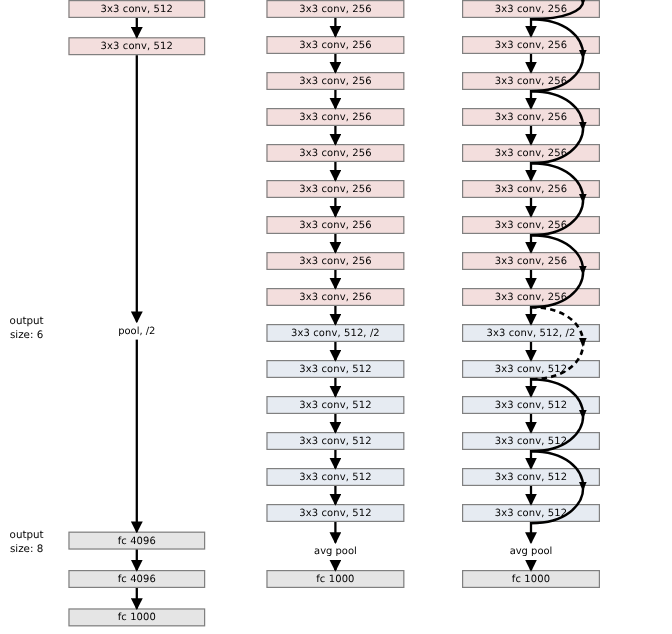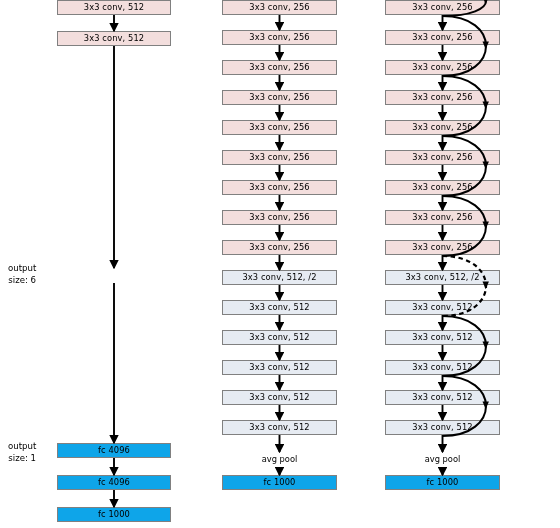--- a/index.html
+++ b/index.html
@@ -13,39 +13,40 @@
   .node{
     position:absolute;box-sizing:border-box;
     height:15px;line-height:13px;
     border:1px solid #808080;
     font-size:8.3px;text-align:center;
     white-space:nowrap;
     letter-spacing:0.1px;
   }
   .node.conv{background:#f3dedd;}
   .node.convb{background:#e6ebf2;}
-  .node.fc{background:#0ea5e9;}
+  .node.fc{background:#e5e5e5;}
 
   .plain{
     position:absolute;box-sizing:border-box;
     height:15px;line-height:15px;
     font-size:8.3px;text-align:center;white-space:nowrap;
   }
   .sidelabel{
     position:absolute;font-size:8.6px;line-height:12px;
     white-space:nowrap;text-align:center;
   }
   svg{position:absolute;left:0;top:0;width:560px;height:528px;pointer-events:none;}
 </style>
 </head>
 <body>
 
 <div id="diagram">
     <div class="node conv" style="left: 57px; width: 114px; top: 0px;">3x3 conv, 512</div>
     <div class="node conv" style="left: 57px; width: 114px; top: 31px;">3x3 conv, 512</div>
+    <div class="plain" style="left: 57px; width: 114px; top: 268px;">pool, /2</div>
     <div class="node fc" style="left: 57px; width: 114px; top: 443px;">fc 4096</div>
     <div class="node fc" style="left: 57px; width: 114px; top: 475px;">fc 4096</div>
     <div class="node fc" style="left: 57px; width: 114px; top: 507px;">fc 1000</div>
     <div class="node conv" style="left: 222px; width: 115px; top: 0px;">3x3 conv, 256</div>
     <div class="node conv" style="left: 222px; width: 115px; top: 30px;">3x3 conv, 256</div>
     <div class="node conv" style="left: 222px; width: 115px; top: 60px;">3x3 conv, 256</div>
     <div class="node conv" style="left: 222px; width: 115px; top: 90px;">3x3 conv, 256</div>
     <div class="node conv" style="left: 222px; width: 115px; top: 120px;">3x3 conv, 256</div>
     <div class="node conv" style="left: 222px; width: 115px; top: 150px;">3x3 conv, 256</div>
     <div class="node conv" style="left: 222px; width: 115px; top: 180px;">3x3 conv, 256</div>
@@ -141,15 +142,15 @@
       <path d="M 482.51 341.6 L 488.90999999999997 341.6 L 485.71 349.2 z" fill="#000"></path>
       <path d="M 442.5 376 C 500.5 376 500.5 436 442.5 436" stroke="#000" stroke-width="2" fill="none" stroke-linecap="butt"></path>
       <path d="M 482.51 401.6 L 488.90999999999997 401.6 L 485.71 409.2 z" fill="#000"></path>
     </svg>
     <div class="sidelabel" style="left: 8px; top: 262px;">
       <div>output</div>
       <div>size: 6</div>
     </div>
     <div class="sidelabel" style="left: 8px; top: 440px;">
       <div>output</div>
-      <div>size: 1</div>
+      <div>size: 8</div>
     </div>
   </div>
 
 </body></html>

